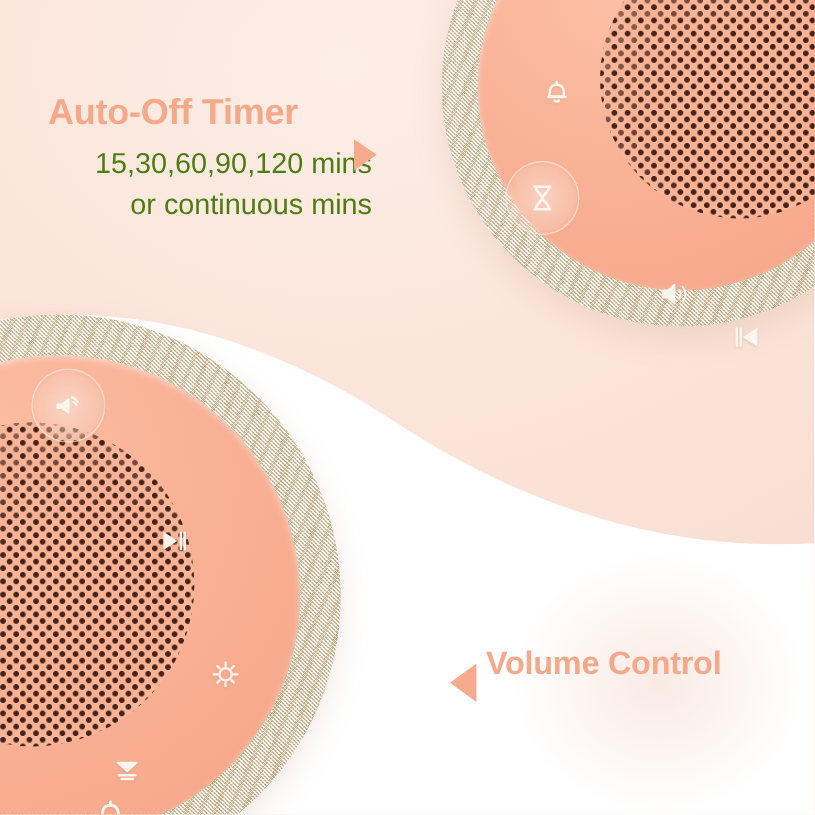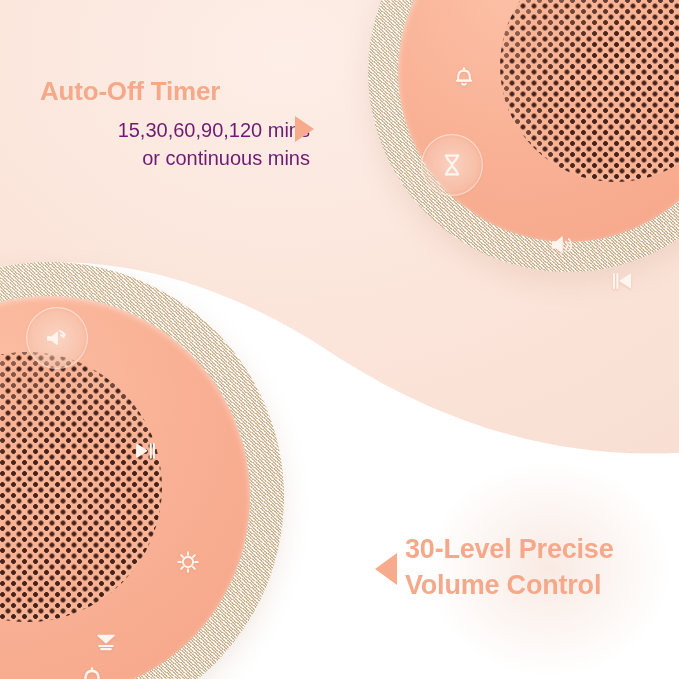--- a/index.html
+++ b/index.html
@@ -100,25 +100,25 @@
 
   
   .callout{ position:absolute; }
   .headline{
     font-weight:bold;
     color:#f6a98a;
     letter-spacing:-.2px;
     white-space:nowrap;
     line-height:1.18;
   }
-  .headline.top{ font-size:26px; }
+  .headline.top{ font-size:30px; }
   .headline.bottom{ font-size:27px; }
   .body-text{
-    color:#701a75;
-    font-size:20px;
+    color:#4d7c0f;
+    font-size:24px;
     line-height:1.42;
     white-space:nowrap;
   }
   .tri{
     position:absolute;
     width:0;height:0;
   }
   .tri.right{
     border-top:13px solid transparent;
     border-bottom:13px solid transparent;
@@ -244,18 +244,17 @@
   <div class="callout" style="left:40px;top:76px;width:270px;">
     <div class="headline top">Auto-Off Timer</div>
     <div style="text-align:right;margin-top:9px;">
       <div class="body-text">15,30,60,90,120 mins</div>
       <div class="body-text">or continuous mins</div>
     </div>
   </div>
   <div class="tri right" style="left:295px;top:116px;"></div>
 
   <div class="callout" style="left:405px;top:534px;width:260px;">
-    <div class="headline bottom">30-Level Precise</div>
     <div class="headline bottom" style="margin-top:4px;">Volume Control</div>
   </div>
   <div class="tri left" style="left:375px;top:553px;"></div>
 
 </div>
 
 </body></html>

